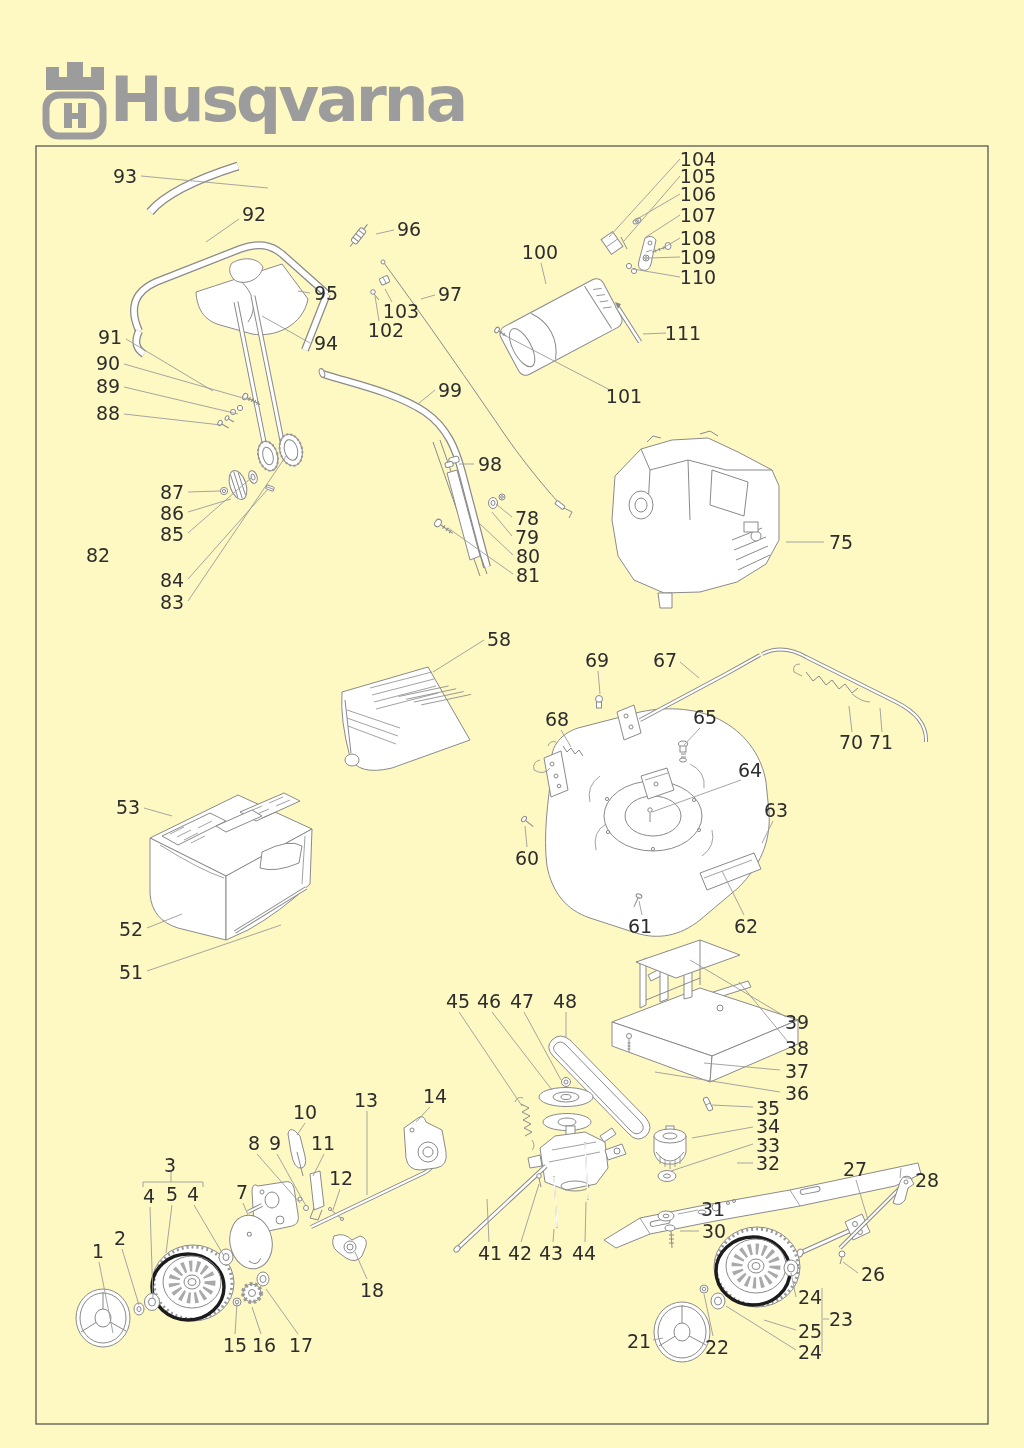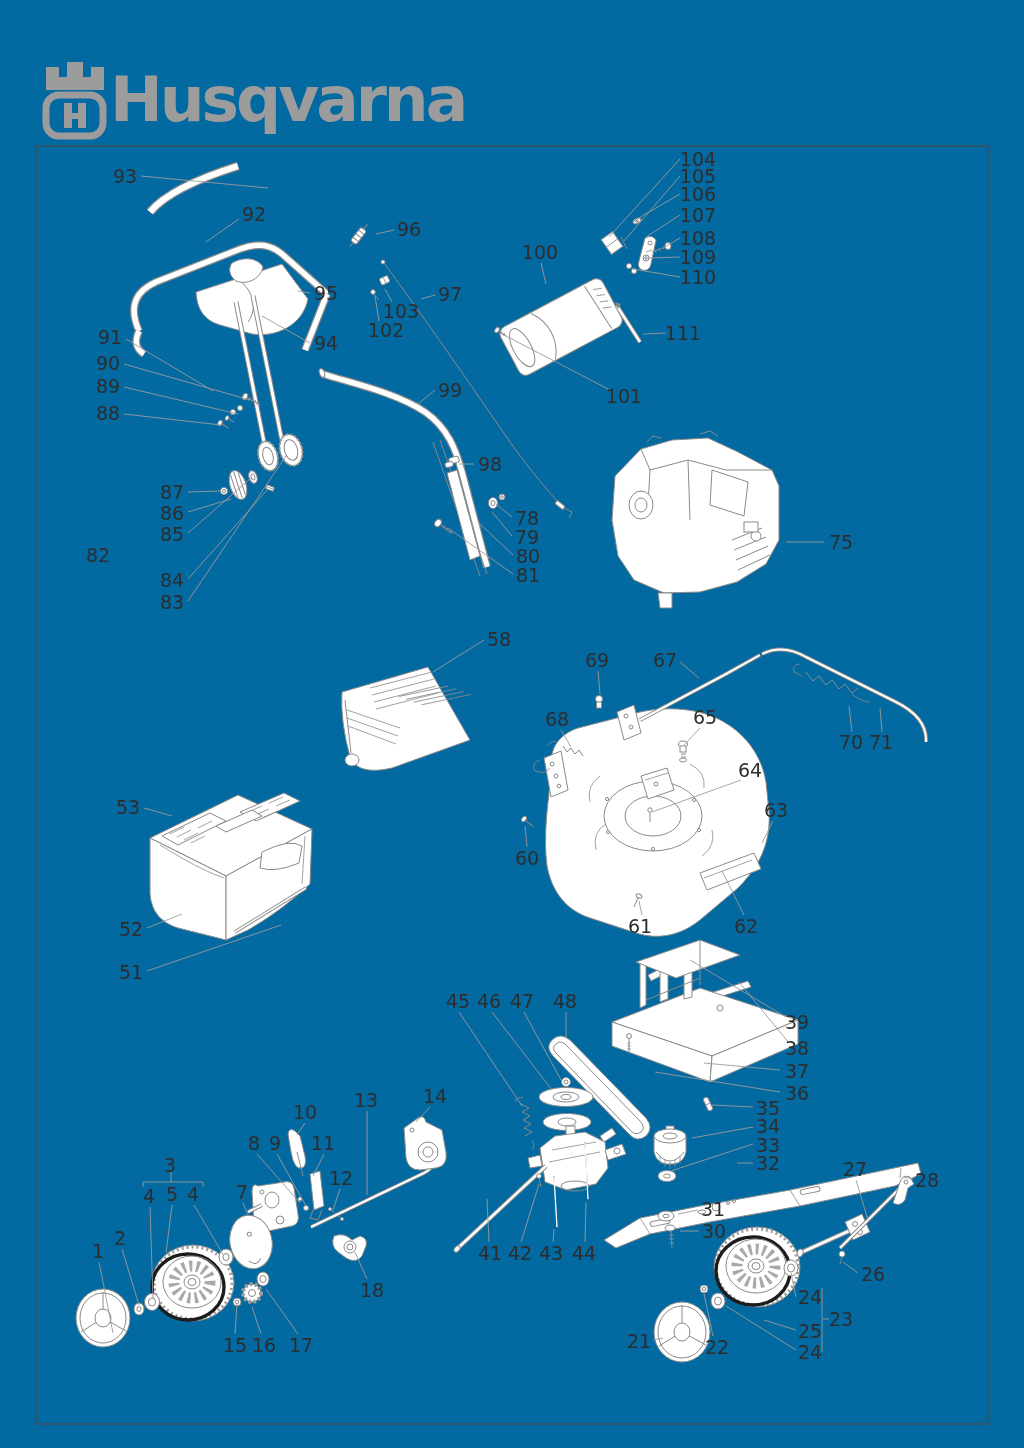--- a/index.html
+++ b/index.html
@@ -1,16 +1,16 @@
 <!DOCTYPE html>
 <html><head>
 <meta charset="utf-8">
 <style>
   html,body{margin:0;padding:0;background:#fff;}
-  #page{position:relative;width:1024px;height:1448px;background:#0369a1;font-family:"DejaVu Sans",sans-serif;}
+  #page{position:relative;width:1024px;height:1448px;background:#fef9c3;font-family:"DejaVu Sans",sans-serif;}
   svg{display:block;}
   .ln{stroke:#8a8a8a;stroke-width:1;fill:none;}
   .lnw{stroke:#8a8a8a;stroke-width:1;fill:#ffffff;}
   .lnt{stroke:#8a8a8a;stroke-width:0.8;fill:none;}
   .tubeA{stroke:#8a8a8a;fill:none;}
   .tubeB{stroke:#ffffff;fill:none;}
   .dash{stroke:#9a9a9a;fill:none;}
   .bold-ring{stroke:#1c1c1c;stroke-width:3.4;fill:none;}
   .part-label{font-family:"DejaVu Sans","Liberation Sans",sans-serif;font-size:19px;fill:#2d2d2d;text-anchor:middle;}
   .leader{stroke:#9b9b9b;stroke-width:0.9;fill:none;}

